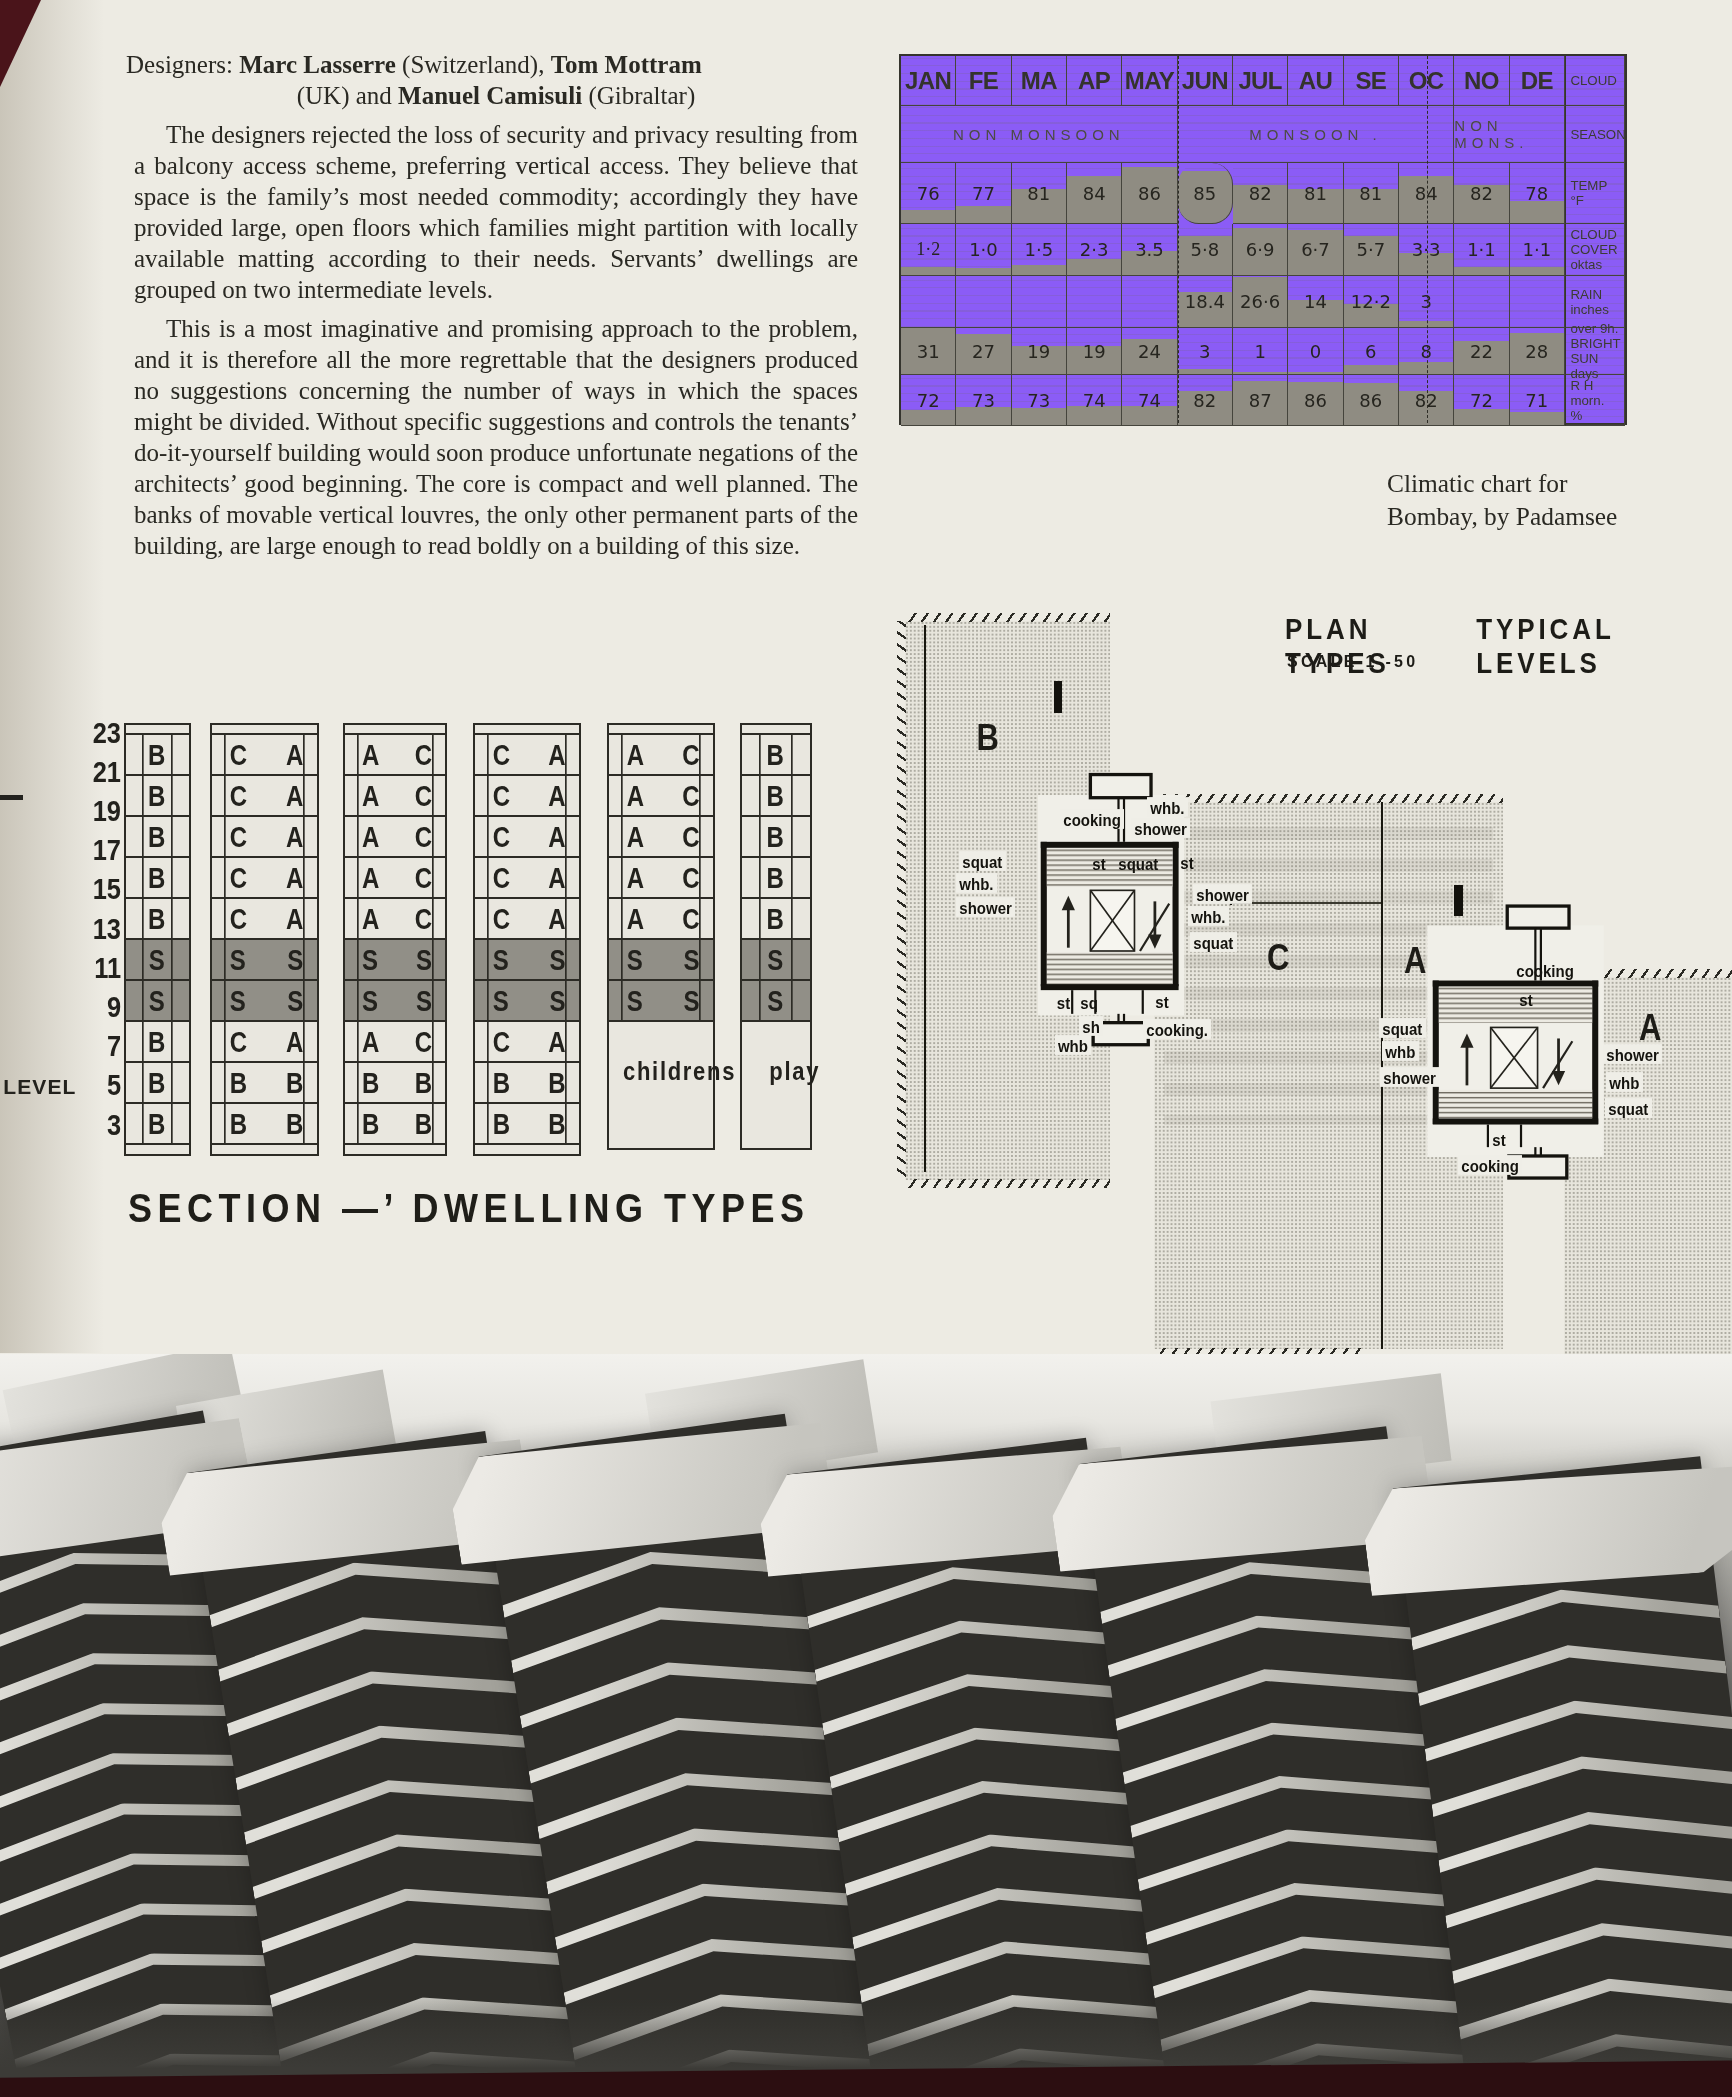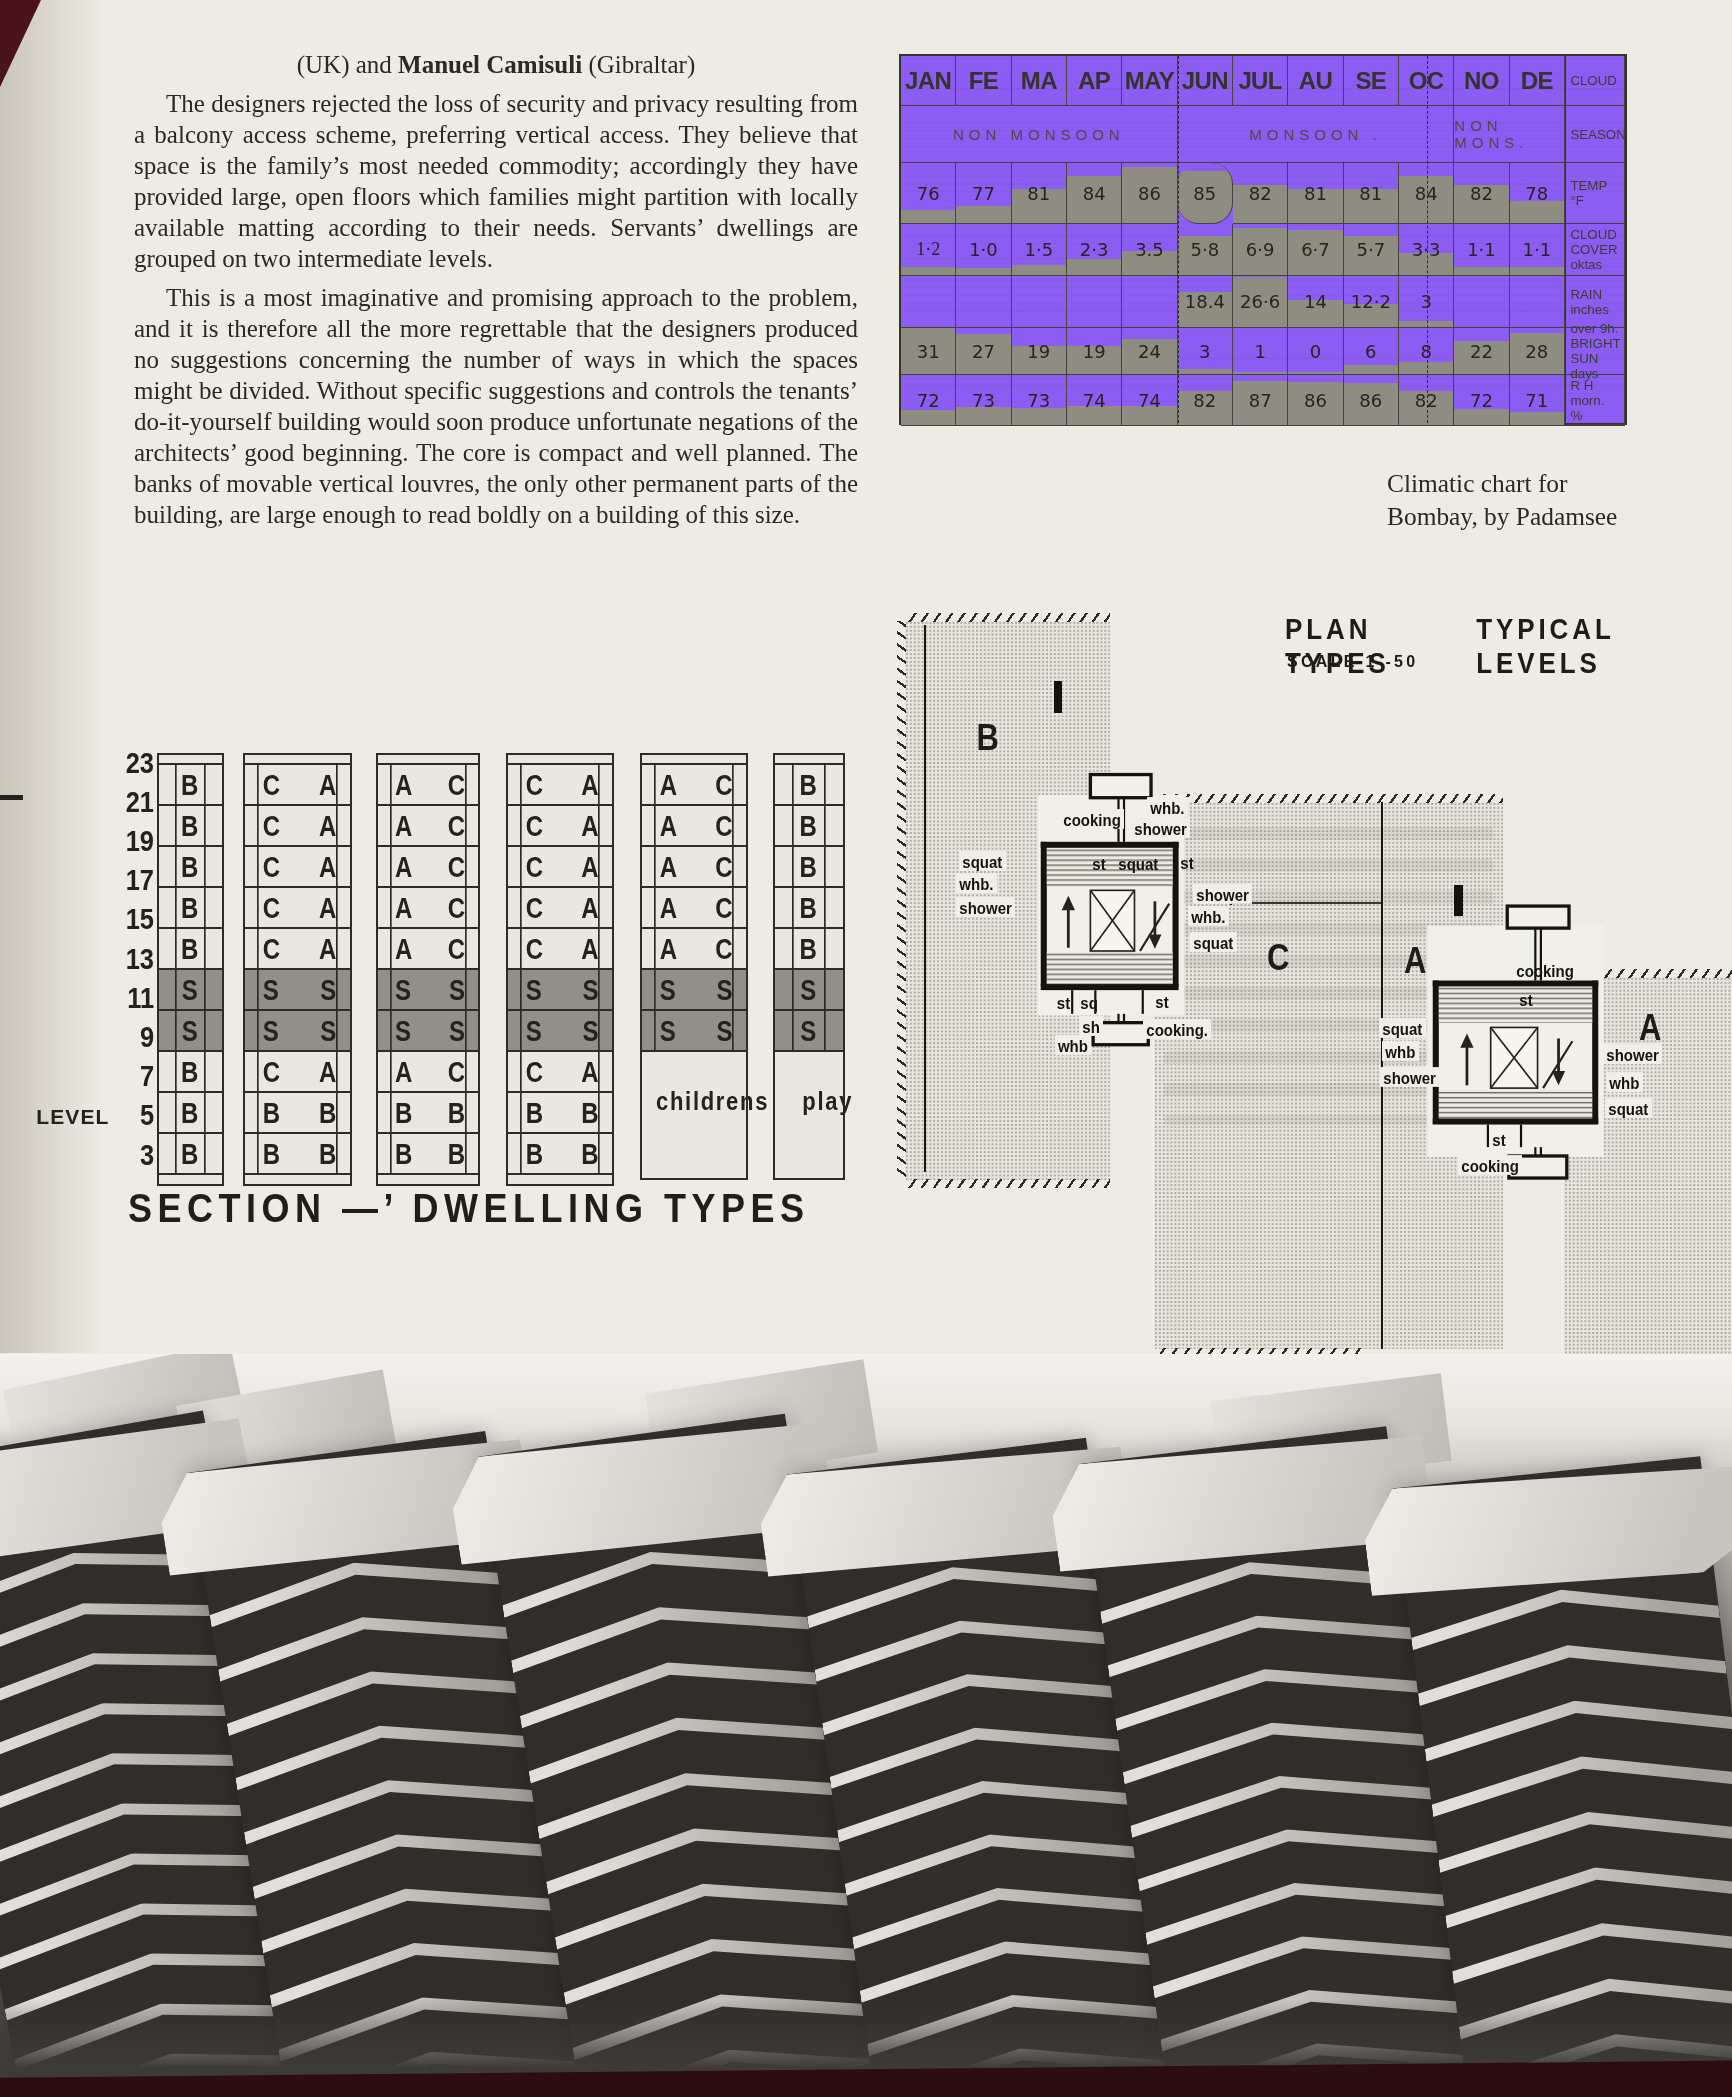--- a/index.html
+++ b/index.html
@@ -34,21 +34,21 @@
   .cc.season{font-family:"Liberation Sans",sans-serif;font-size:15px;letter-spacing:5px;
     color:#4c4b42;align-items:center;}
   .cc.val{font-family:"DejaVu Sans",sans-serif;font-size:18px;color:#26251f;}
   .cc.side{border-left:1.7px solid #35342d;font-family:"Liberation Sans",sans-serif;
     font-size:13.3px;line-height:15px;color:#3c3b33;flex-direction:column;justify-content:center;text-align:left;
     align-items:flex-start;padding-left:4.4px;}
   .dash-line{position:absolute;top:0;bottom:0;width:0;border-left:1.7px dashed #2e2d26;z-index:4;}
   .chart-caption{position:absolute;left:1387px;top:467px;width:331px;font-size:25.4px;line-height:33px;}
 
   
-  #section-diagram{position:absolute;left:0;top:725px;width:883px;height:442px;margin-left:33px;}
+  #section-diagram{position:absolute;left:0;top:695px;width:883px;height:442px;}
   #levels{position:absolute;left:61px;top:28px;width:60px;height:420px;}
   .lvl{position:absolute;right:0;width:60px;text-align:right;font-family:"Liberation Sans",sans-serif;
     font-weight:700;font-size:25.4px;color:#23221d;transform:scaleY(1.15);}
   .level-word{position:absolute;left:3.3px;top:380px;font-family:"Liberation Sans",sans-serif;
     font-weight:700;font-size:21px;letter-spacing:1.1px;color:#23221d;}
   #towers{position:absolute;left:0;top:28px;height:420px;width:883px;}
   .tower{position:absolute;top:0;border:2.2px solid #2c2b25;box-sizing:border-box;background:#e9e7df;}
   .trow{height:39px;border-bottom:2.2px solid #2c2b25;position:relative;display:flex;align-items:center;
     background-repeat:no-repeat;background-size:1.7px 100%,1.7px 100%;
     background-image:linear-gradient(#2c2b25,#2c2b25),linear-gradient(#2c2b25,#2c2b25);}
@@ -107,20 +107,21 @@
 <body>
 
 <div id="page">
 
   <div class="page-curve"></div>
   <div class="cover-corner"></div>
   <div class="cover-sliver"></div>
   <div class="registration-mark"></div>
 
   <div class="text-block">
+    <div class="intro-l1"><span>Designers: </span><b>Marc Lasserre</b><span> (Switzerland), </span><b>Tom Mottram</b></div>
     <div class="intro-l2"><span>(UK) and </span><b>Manuel Camisuli</b><span> (Gibraltar)</span></div>
     <p class="para">The designers rejected the loss of security and privacy resulting from a balcony access scheme, preferring vertical access. They believe that space is the family’s most needed commodity; accordingly they have provided large, open floors which families might partition with locally available matting according to their needs. Servants’ dwellings are grouped on two intermediate levels.</p>
     <p class="para">This is a most imaginative and promising approach to the problem, and it is therefore all the more regrettable that the designers produced no suggestions concerning the number of ways in which the spaces might be divided. Without specific suggestions and controls the tenants’ do-it-yourself building would soon produce unfortunate negations of the architects’ good beginning. The core is compact and well planned. The banks of movable vertical louvres, the only other permanent parts of the building, are large enough to read boldly on a building of this size.</p>
   </div>
 
   <div id="chart-grid">
     <div class="dash-line" style="left:277px;"></div>
     <div class="dash-line" style="left:526px;"></div>
   <div class="cc month">JAN</div>
       <div class="cc month">FE</div>

